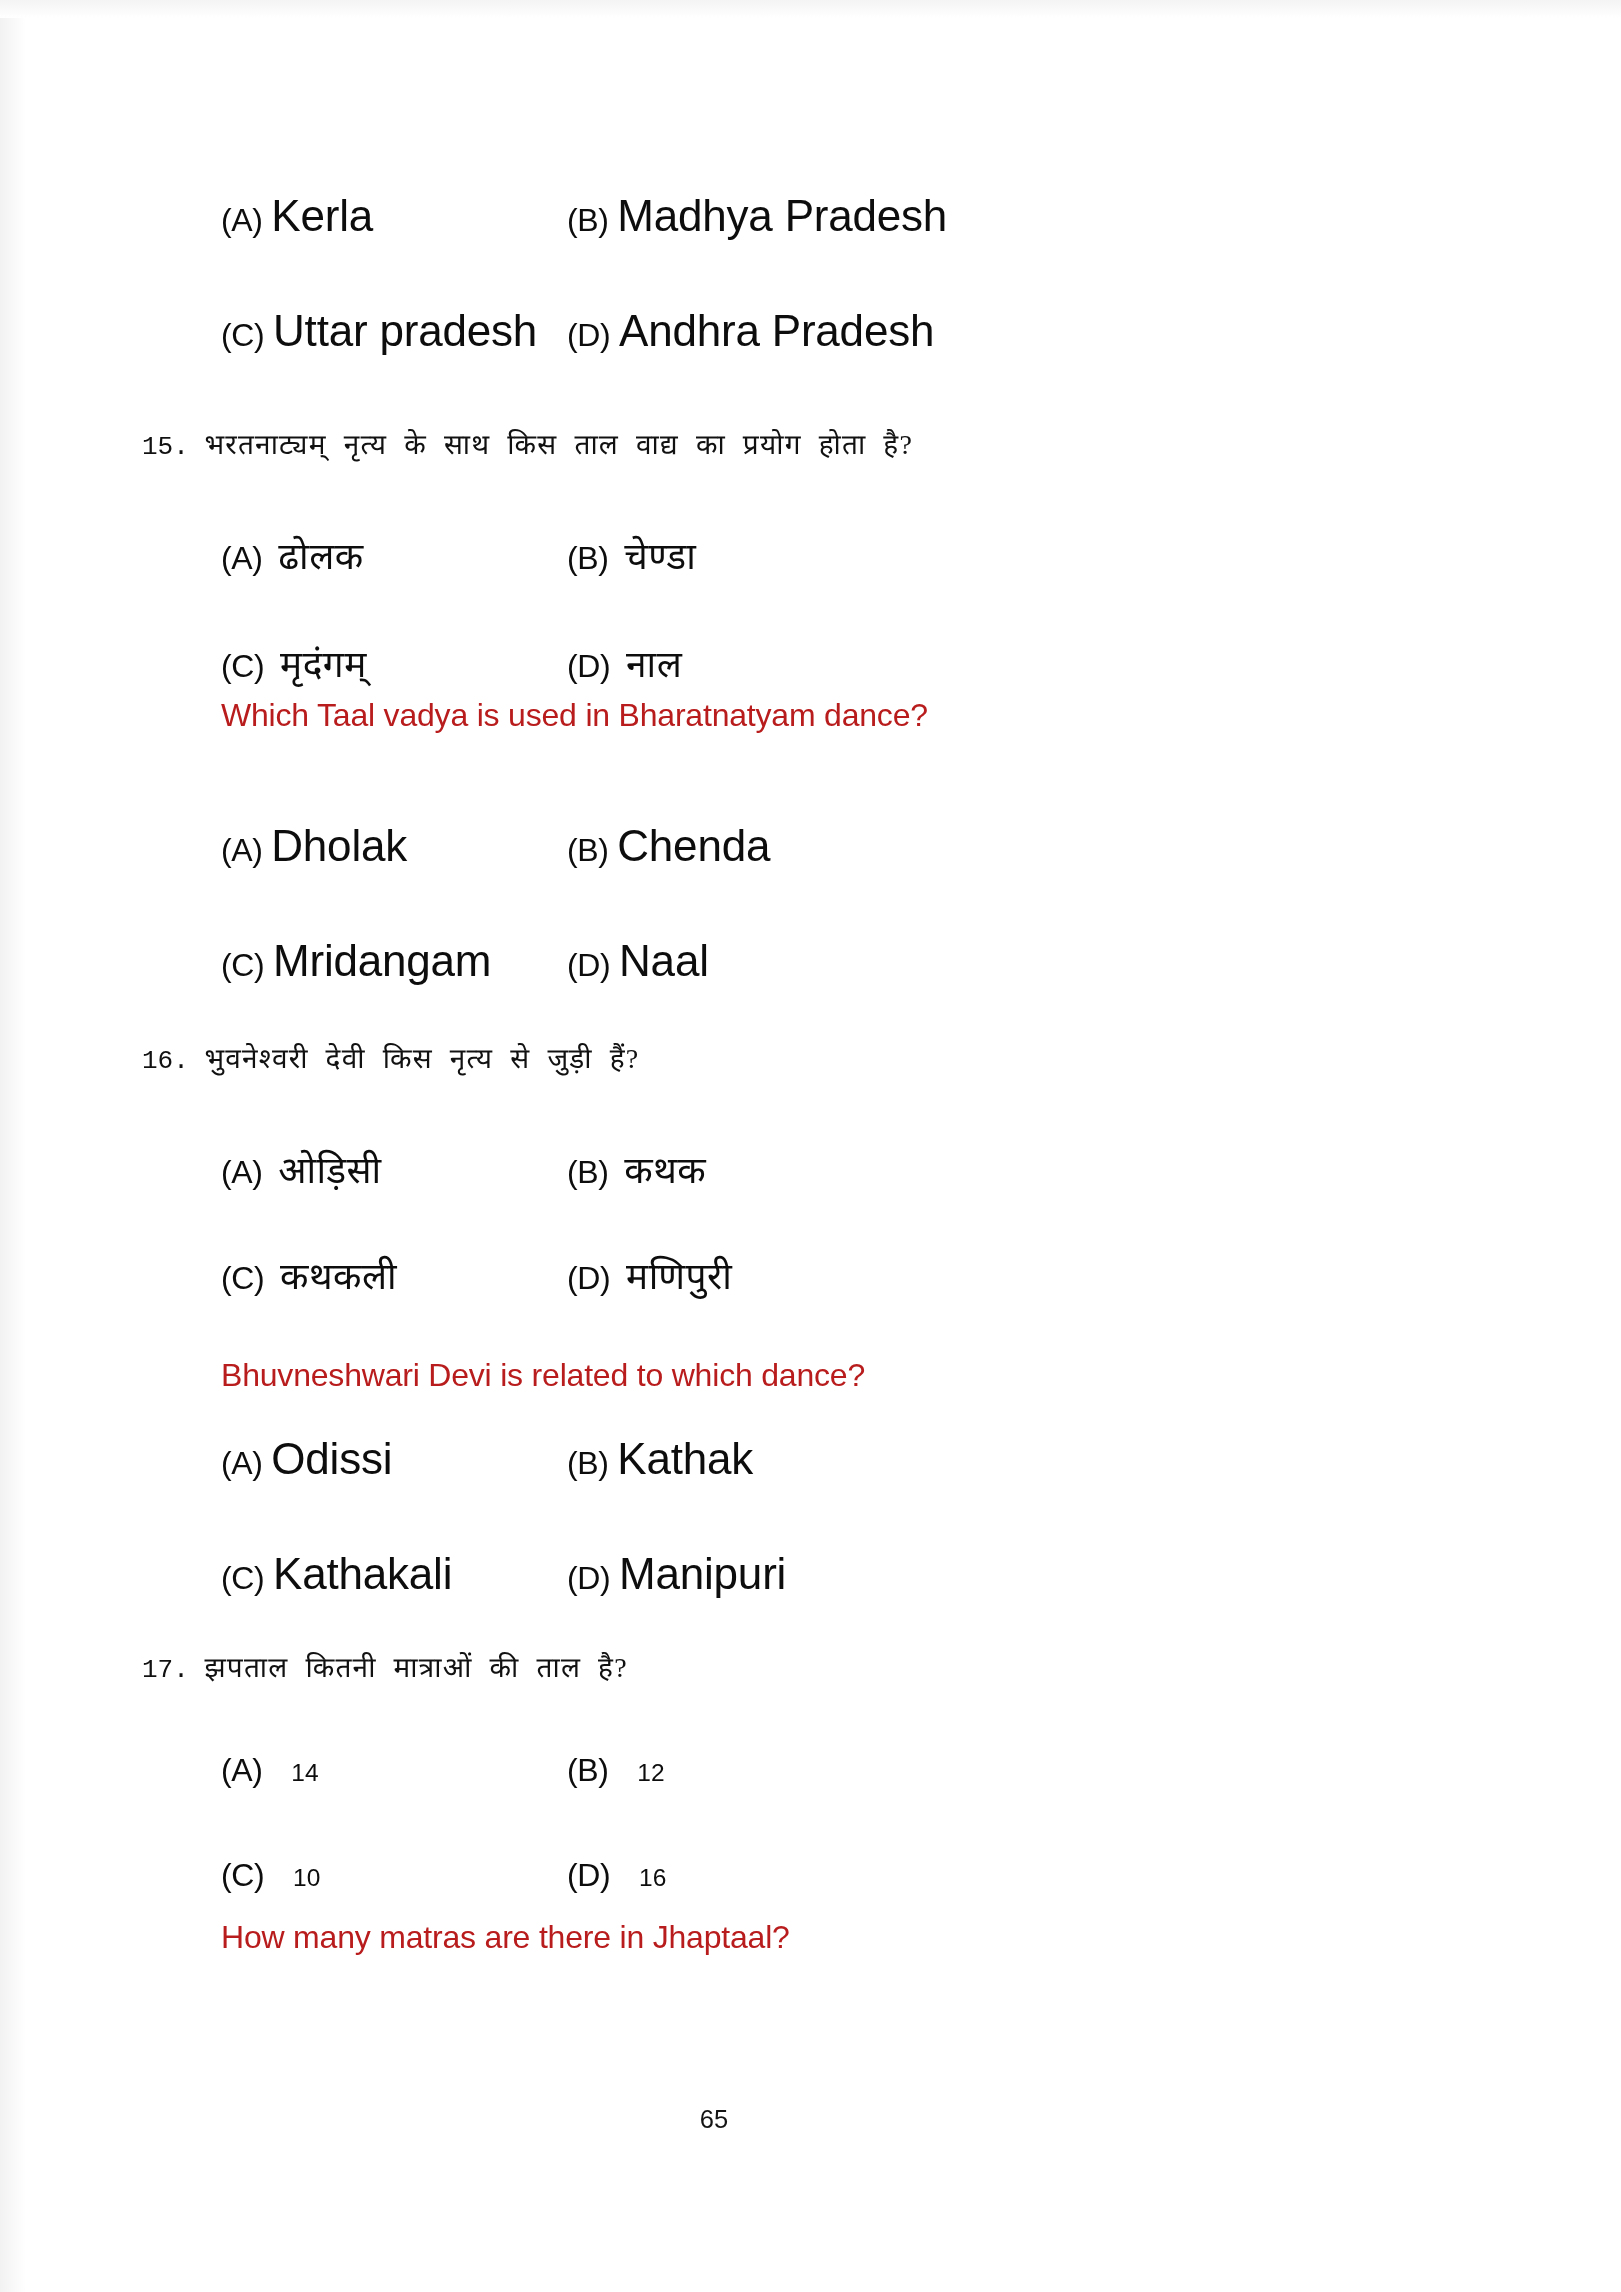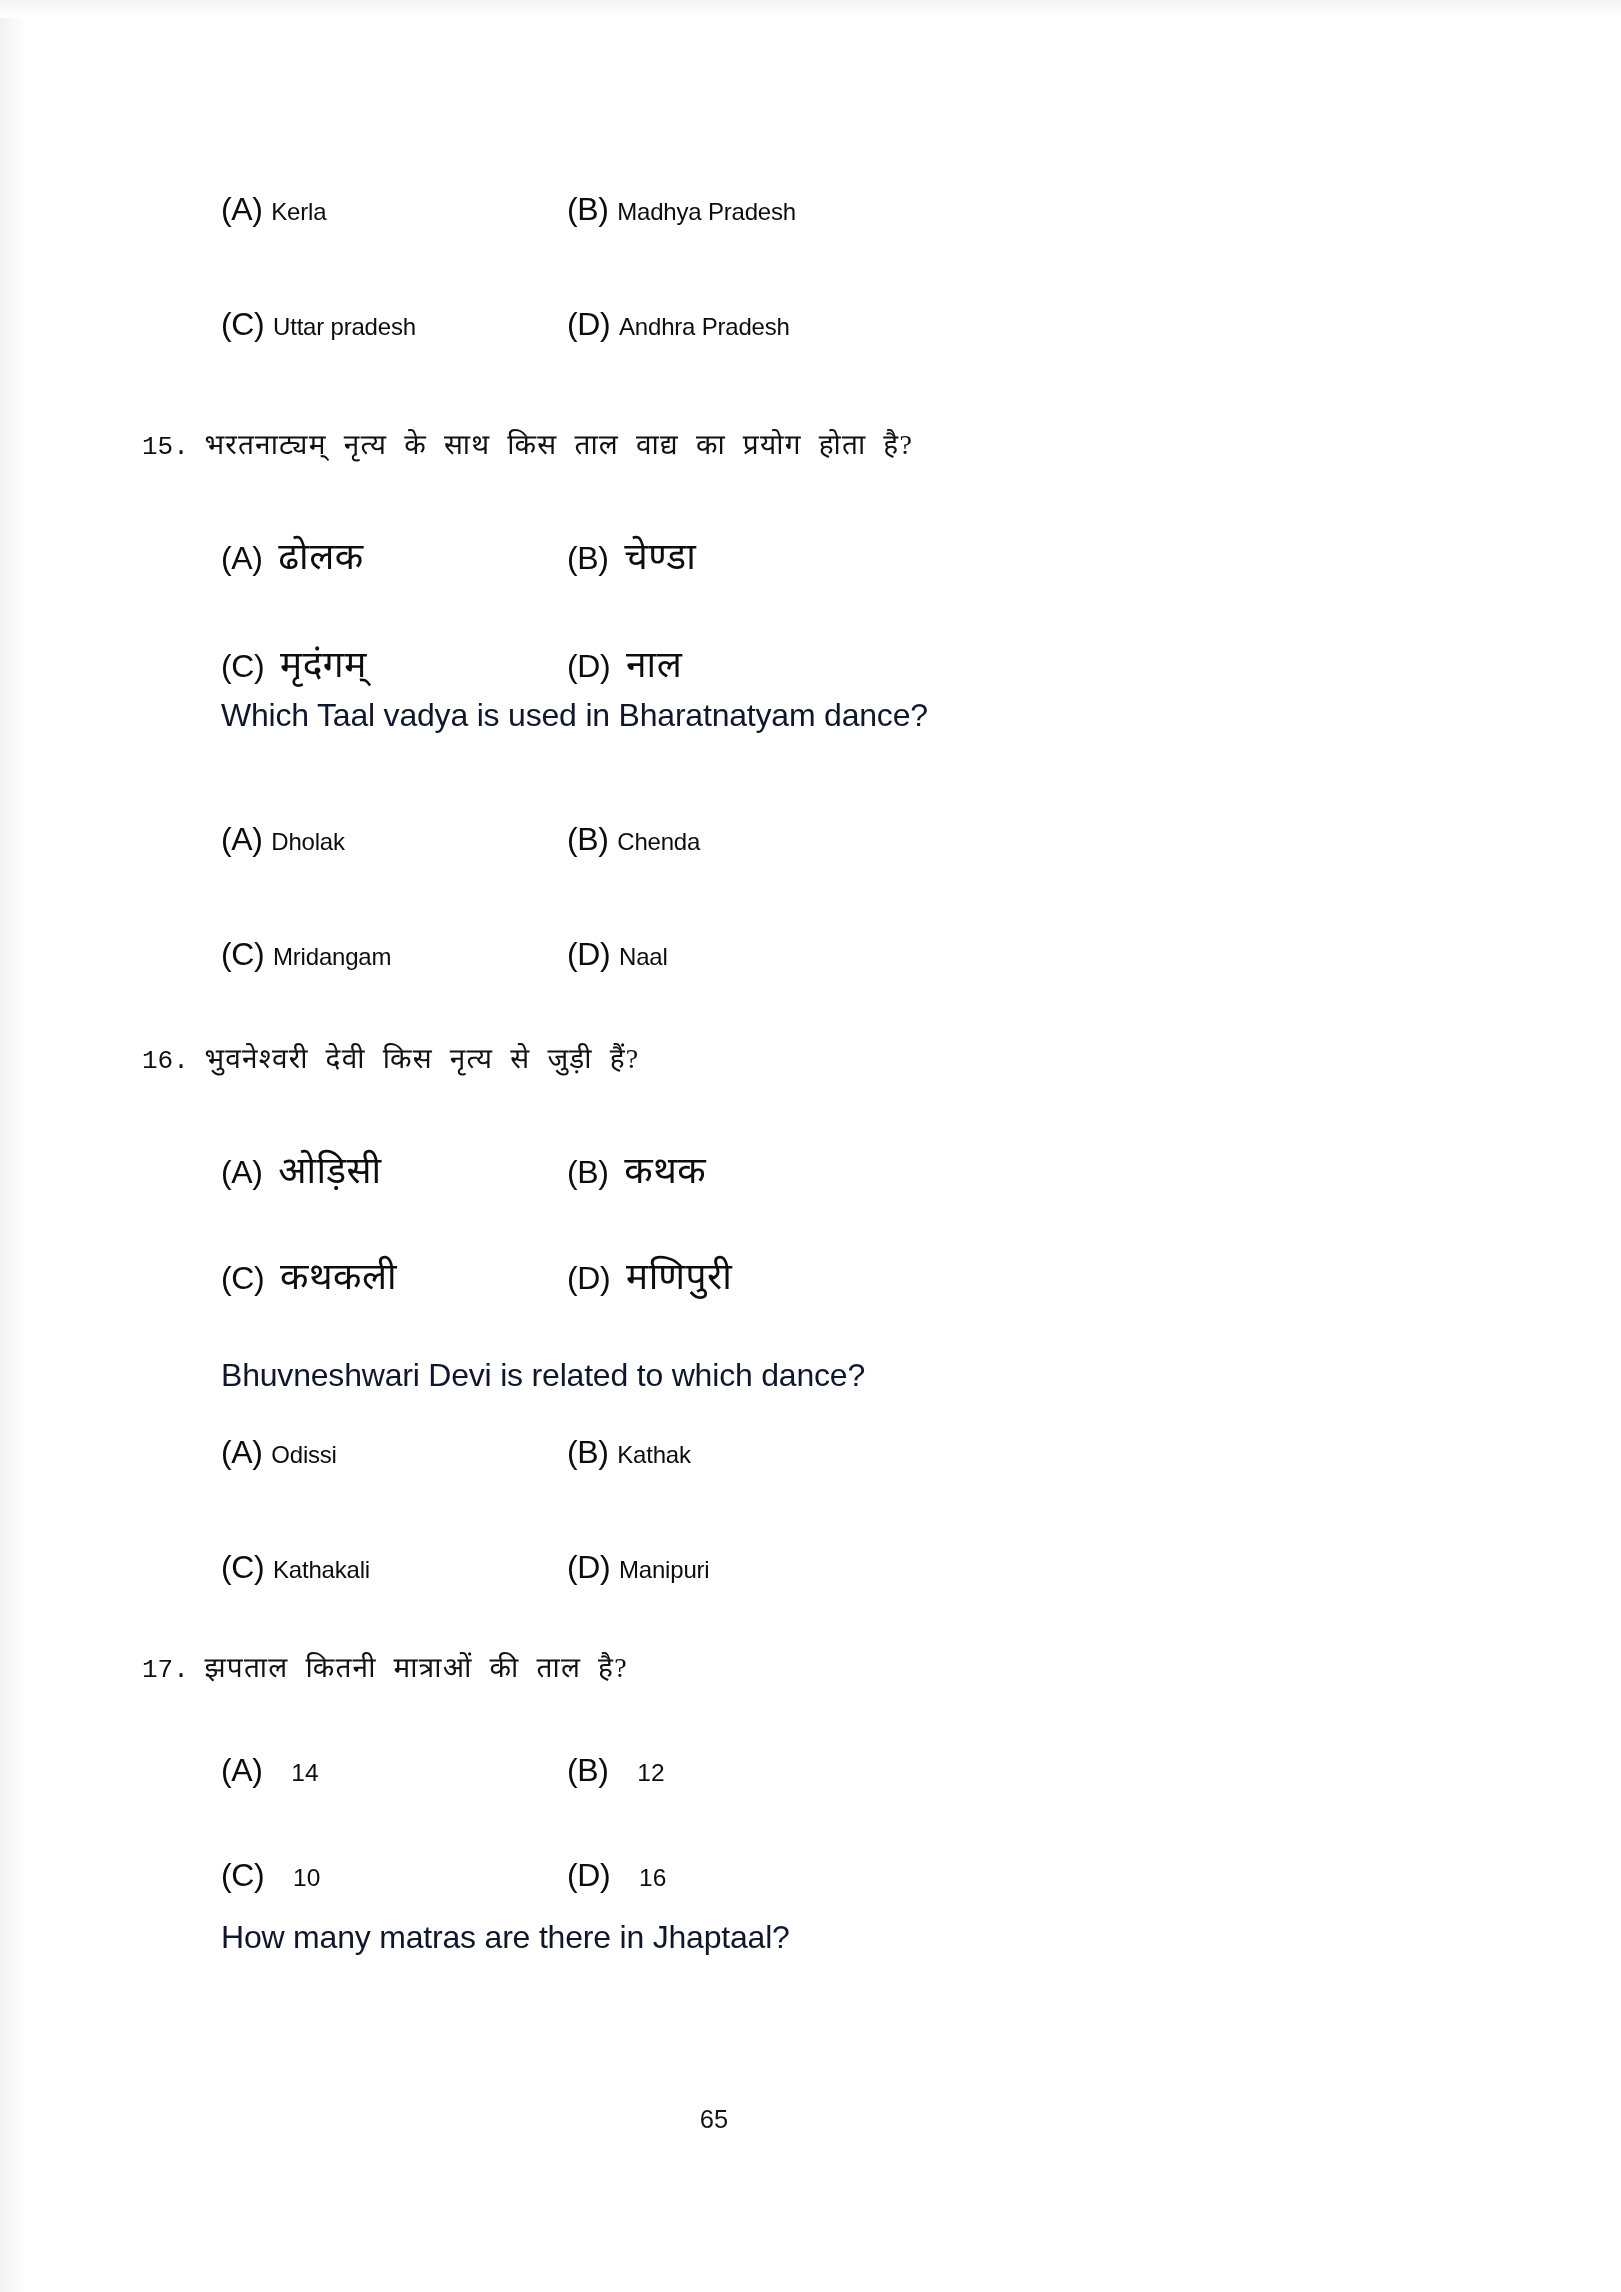--- a/index.html
+++ b/index.html
@@ -54,42 +54,42 @@
     font-size: 28px;
     color: #111;
     letter-spacing: 1.2px;
     word-spacing: 8.8px;
   }
   
   .q-en {
     position: absolute;
     font-family: "Liberation Sans", sans-serif;
     font-size: 32px;
-    color: #0f172a;
+    color: #b91c1c;
     white-space: nowrap;
     letter-spacing: -0.2px;
   }
 
   
   .opt {
     position: absolute;
     white-space: nowrap;
     display: flex;
     align-items: baseline;
   }
   .opt-key {
     font-family: "Liberation Sans", sans-serif;
     font-size: 32px;
     color: #0d0d0d;
     margin-right: 8.8px;
     letter-spacing: -0.4px;
   }
   .opt-text-en {
     font-family: "Liberation Sans", sans-serif;
-    font-size: 24px;
+    font-size: 44px;
     color: #0d0d0d;
     letter-spacing: -0.2px;
     text-align: right;
   }
   .opt-text-hi {
     font-family: "Liberation Serif", serif;
     font-size: 37px;
     color: #0d0d0d;
     letter-spacing: 0.5px;
     margin-left: 7px;

